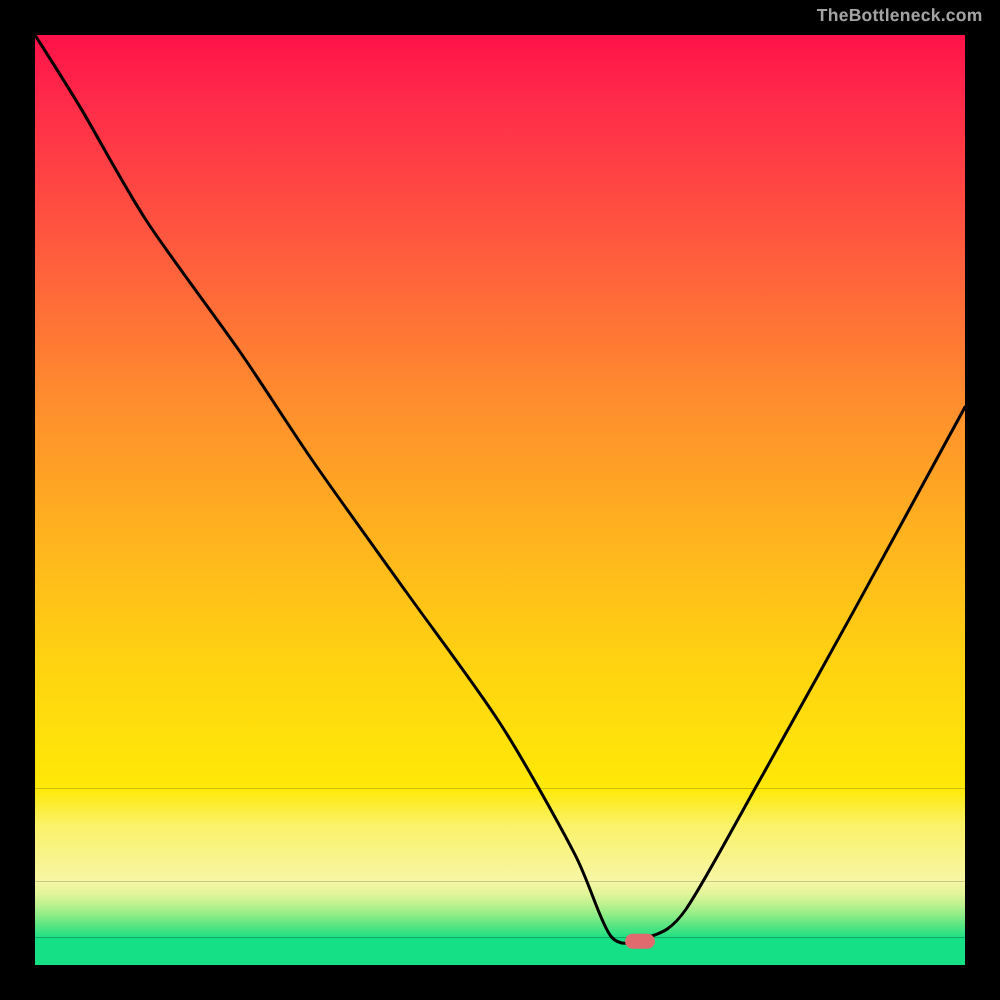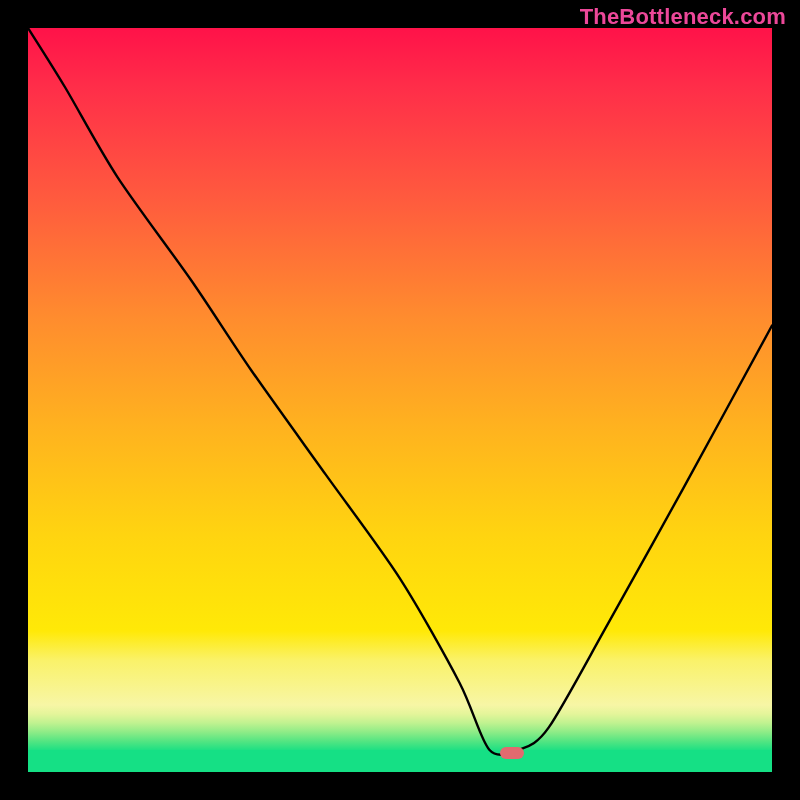--- a/index.html
+++ b/index.html
@@ -14,22 +14,22 @@
   .frame {
     position: relative;
     width: 800px;
     height: 800px;
     background: #000;
   }
   .watermark {
     position: absolute;
     top: 4px;
     right: 14px;
-    color: #ec4899;
-    font-size: 22px;
+    color: #a3a3a3;
+    font-size: 14px;
     font-weight: 600;
     letter-spacing: 0.2px;
     z-index: 5;
   }
   .plot-area {
     position: absolute;
     left: 28px;
     top: 28px;
     width: 744px;   
     height: 744px;  

